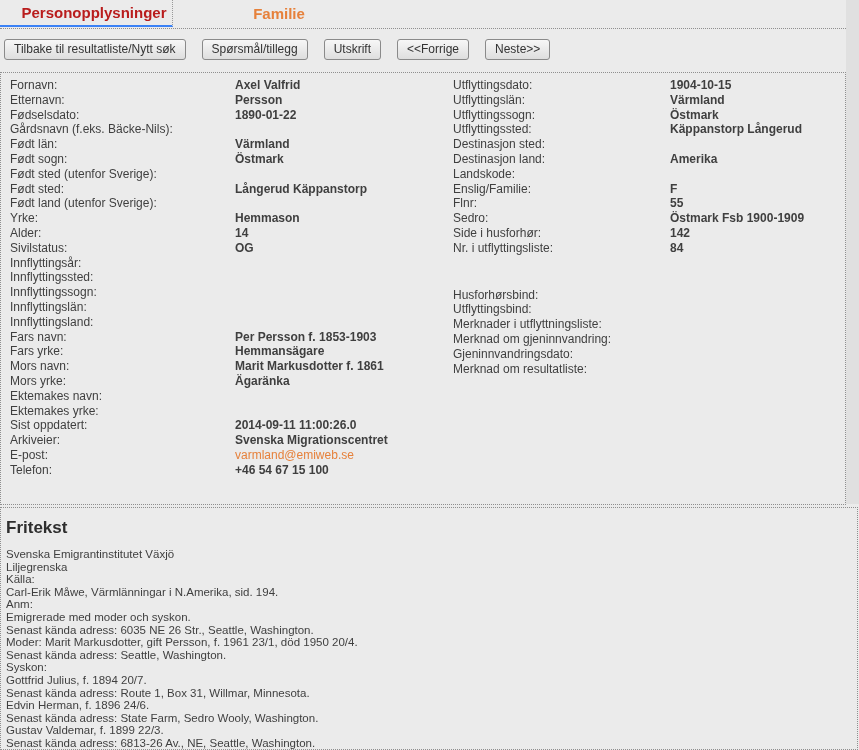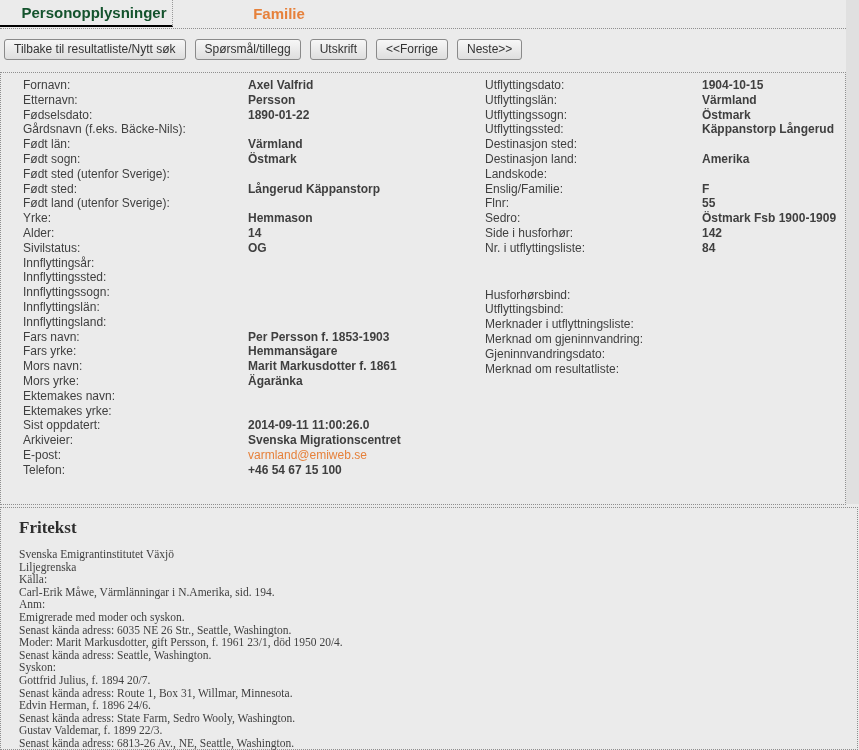--- a/index.html
+++ b/index.html
@@ -22,67 +22,66 @@
     position:absolute; top:0; left:0; width:846px; height:29px;
     border-bottom:1px dotted #8f8f8f;
     display:flex;
   }
   .tab {
     height:27px; display:flex; align-items:center; justify-content:center;
     font-size:15px; font-weight:bold; cursor:pointer;
   }
   .tab.active {
     width:173px;
-    color:#14532d;
+    color:#b91c1c;
     border-right:1px dotted #999;
-    border-bottom:2px solid #000000;
+    border-bottom:2px solid #3b82f6;
     padding-left:16px;
   }
   .tab.inactive {
     width:212px;
     color:#e6813b;
   }
   
   .toolbar {
     position:absolute; top:39px; left:4px;
-    display:flex; gap:9px;
+    display:flex; gap:16px;
   }
   .btn {
     font-family:"Liberation Sans", sans-serif;
     font-size:12px; color:#333;
     padding:2px 9px 3px 9px;
     border:1px solid #8a8a8a;
     border-radius:3px;
     background:linear-gradient(#f7f7f7,#dedede);
     cursor:pointer;
     white-space:nowrap;
   }
   
   .fields-panel {
     position:absolute; top:72px; left:0; width:846px; height:433px;
     border:1px dotted #8f8f8f;
     display:flex;
   }
   .col { padding-top:5px; }
-  .col.left  { width:452px; padding-left:22px; }
+  .col.left  { width:452px; padding-left:9px; }
   .col.right { width:390px; }
   .row { height:14.8px; line-height:14.8px; white-space:nowrap; overflow:visible; }
   .row .lbl { display:inline-block; vertical-align:top; }
   .col.left  .row .lbl { width:225px; }
-  .col.right .row .lbl { width:217px;margin-left:32px; }
+  .col.right .row .lbl { width:217px; }
   .row .val { font-weight:bold; }
   .row .val.link { color:#e6813b; font-weight:normal; cursor:pointer; }
   .block2-left  { }
   .block2-right { margin-top:32px; }
   
   .fritekst-panel {
     position:absolute; top:507px; left:0; width:858px; height:243px;
     border:1px dotted #8f8f8f;
-    padding:10px 0 0 18px;
-    font-family:Liberation Serif, serif;
+    padding:10px 0 0 5px;
   }
   .fritekst-title {
     font-size:17px; font-weight:bold; color:#2e2e2e;
     margin-bottom:10px;
   }
   .ftline { font-size:11.5px; line-height:12.6px; white-space:nowrap; }
 </style>
 </head>
 <body>
 

